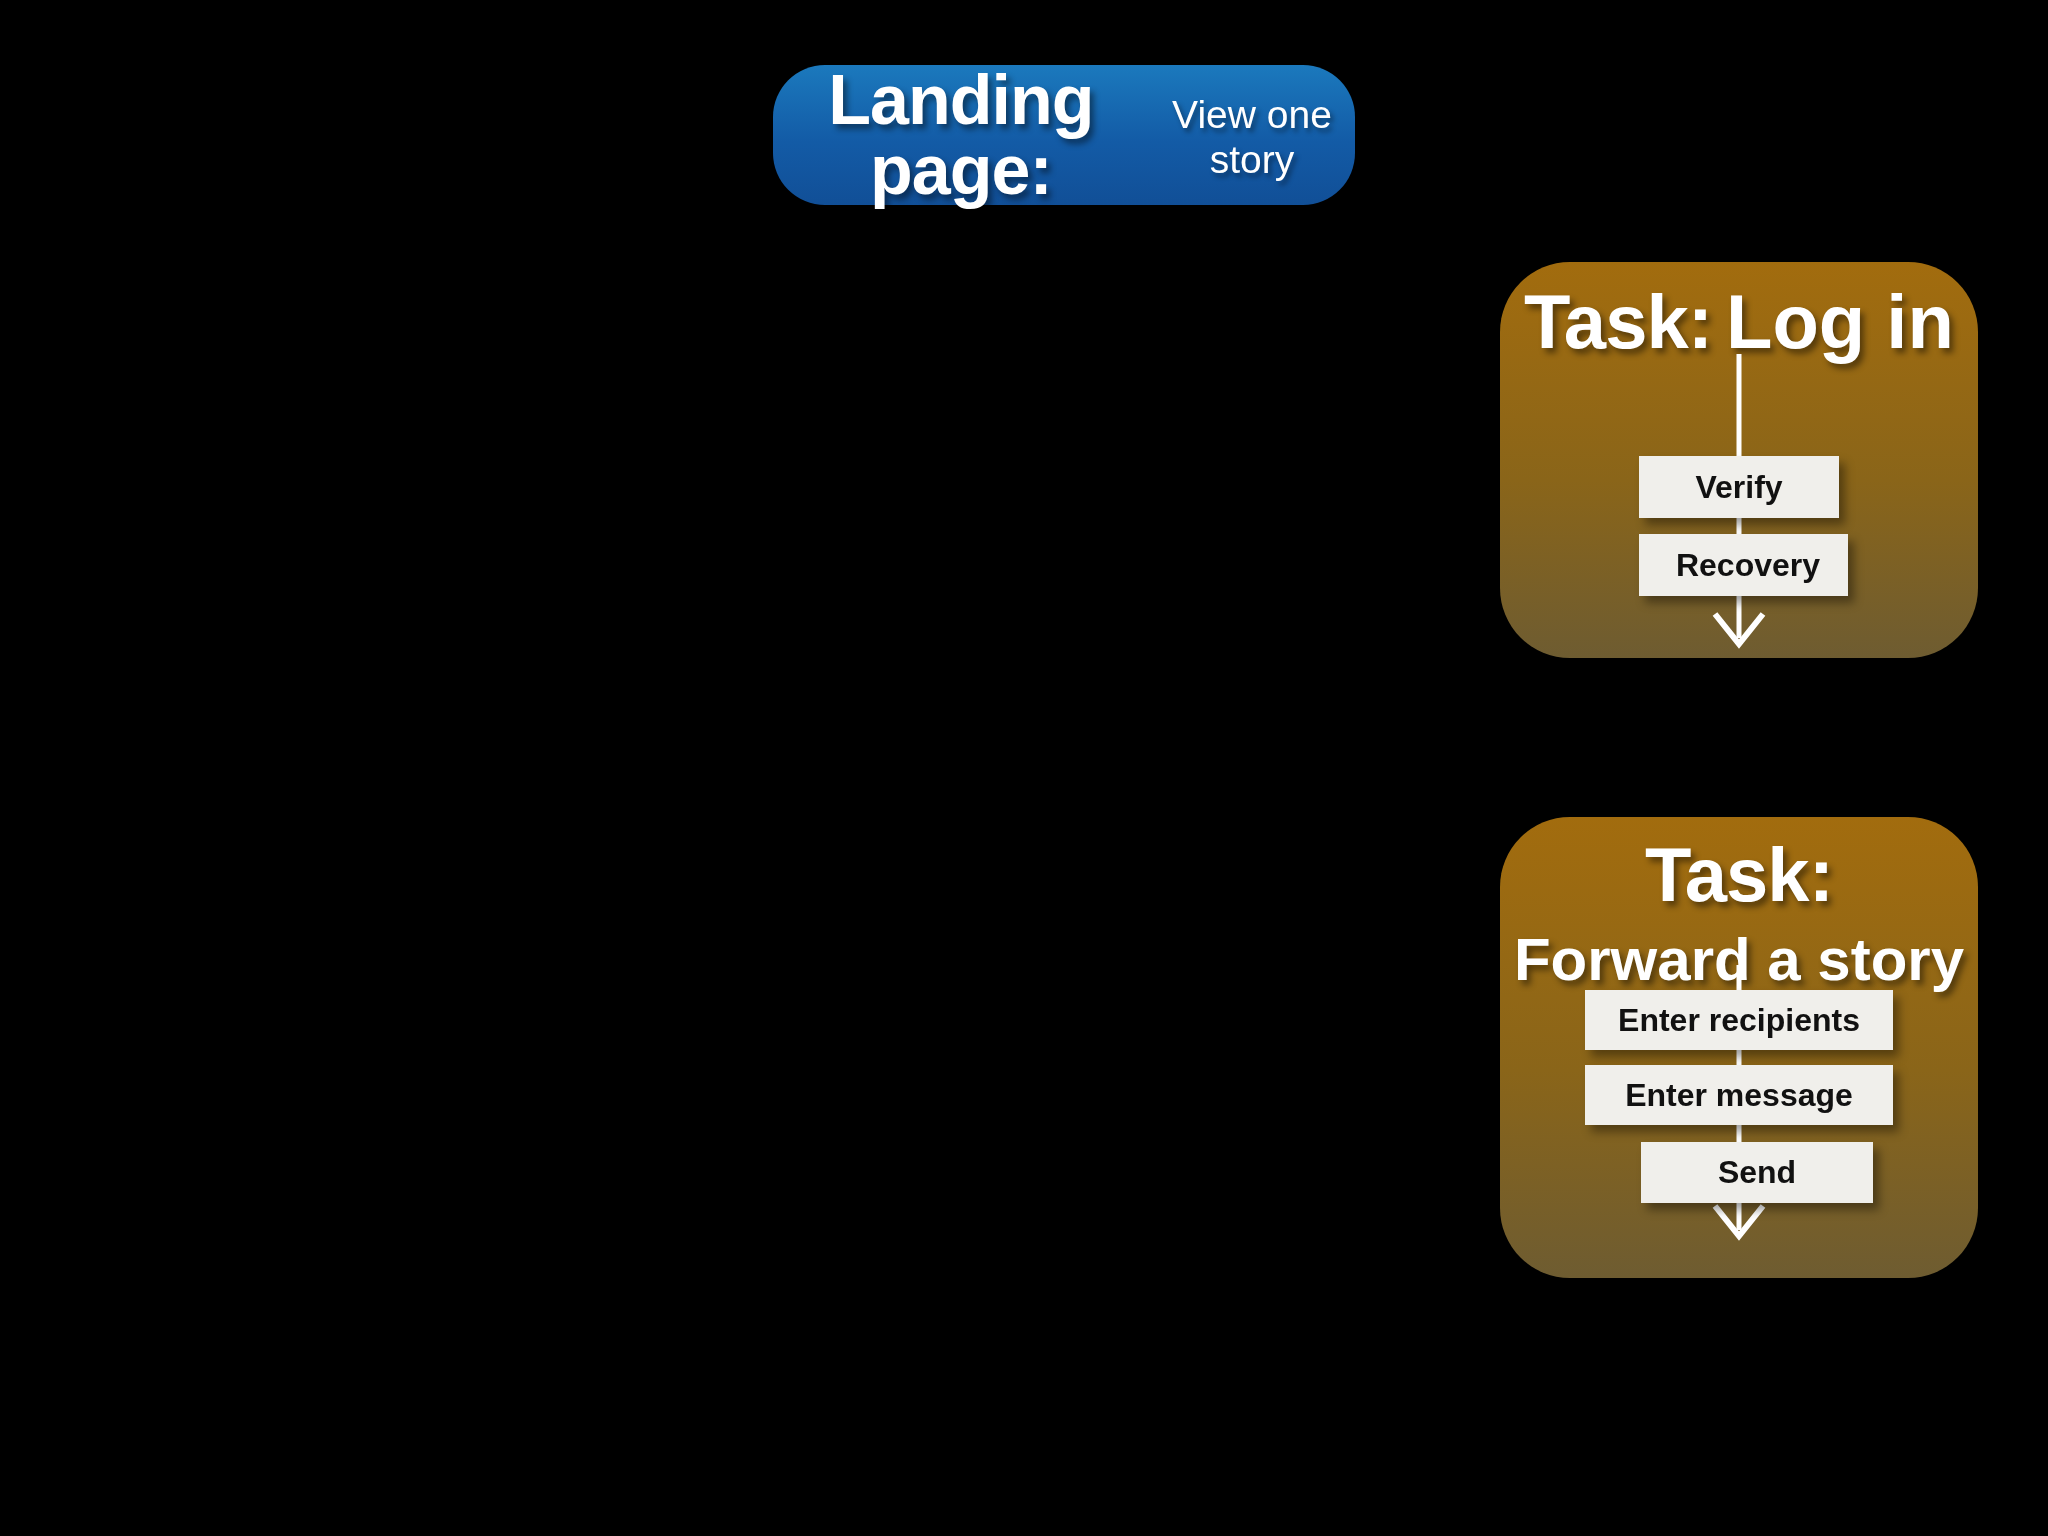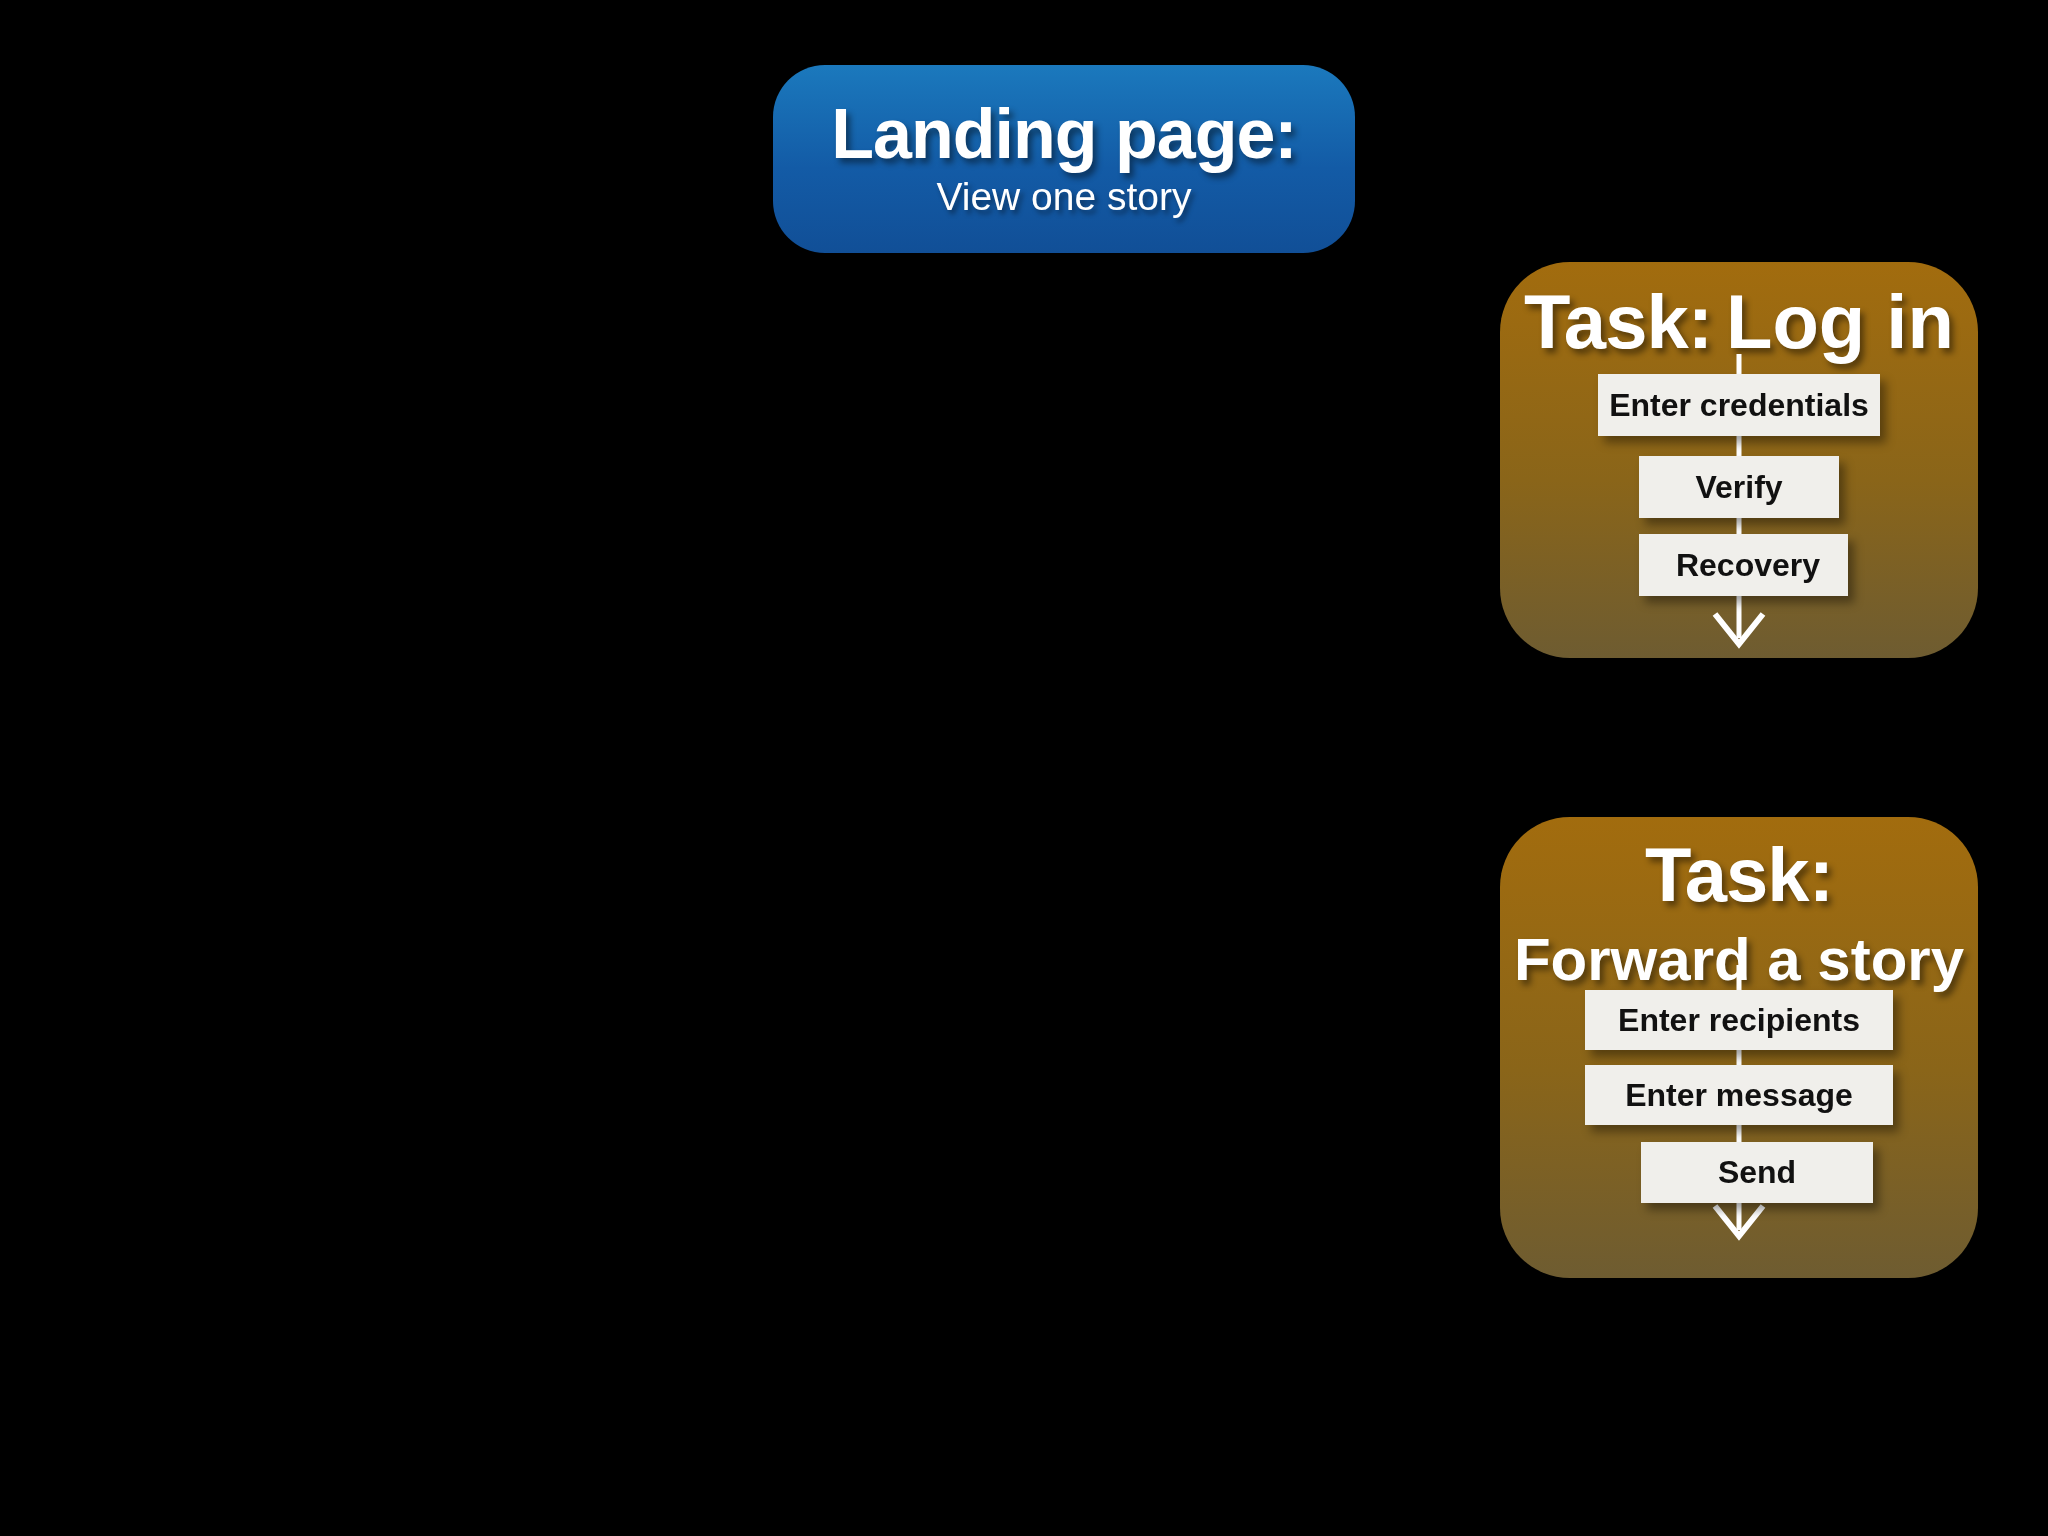--- a/index.html
+++ b/index.html
@@ -17,26 +17,26 @@
     height: 1536px;
     background: #000000;
   }
 
   
   .landing-box {
     position: absolute;
     left: 773px;
     top: 65px;
     width: 582px;
-    height: 188px;
+    height: 140px;
     border-radius: 52px;
     background: linear-gradient(180deg, var(--blue-top, #1b79bd) 0%, #135ba6 55%, var(--blue-bottom, #114f97) 100%);
     box-shadow: 8px 10px 18px rgba(0,0,0,0.55);
     display: flex;
-    flex-direction: column;
+    flex-direction: row;
     align-items: center;
     justify-content: center;
     color: #ffffff;
     text-align: center;
   }
   .landing-title {
     font-size: 70px;
     font-weight: 700;
     line-height: 1.0;
     letter-spacing: -1px;
@@ -120,21 +120,20 @@
   </div>
 
   <div class="task-box task-login">
     <div class="task-title-line">
       <span class="t-bold">Task:</span><span class="t-light">Log in</span>
     </div>
     <svg class="flow-arrow" viewBox="0 0 478 396">
       <line x1="239" y1="92" x2="239" y2="376" stroke="#ffffff" stroke-width="5"></line>
       <polyline points="215,352 239,382 263,352" fill="none" stroke="#ffffff" stroke-width="6"></polyline>
     </svg>
-    <div class="step step-1">Enter credentials</div>
     <div class="step step-2">Verify</div>
     <div class="step step-3">Recovery</div>
   </div>
 
   <div class="task-box task-forward">
     <div class="task-title-line task-title-bold-line">
       <span class="t-bold">Task:</span>
     </div>
     <div class="task-title-line task-title-sub-line">
       <span class="t-light" style="margin-left:0">Forward a story</span>

